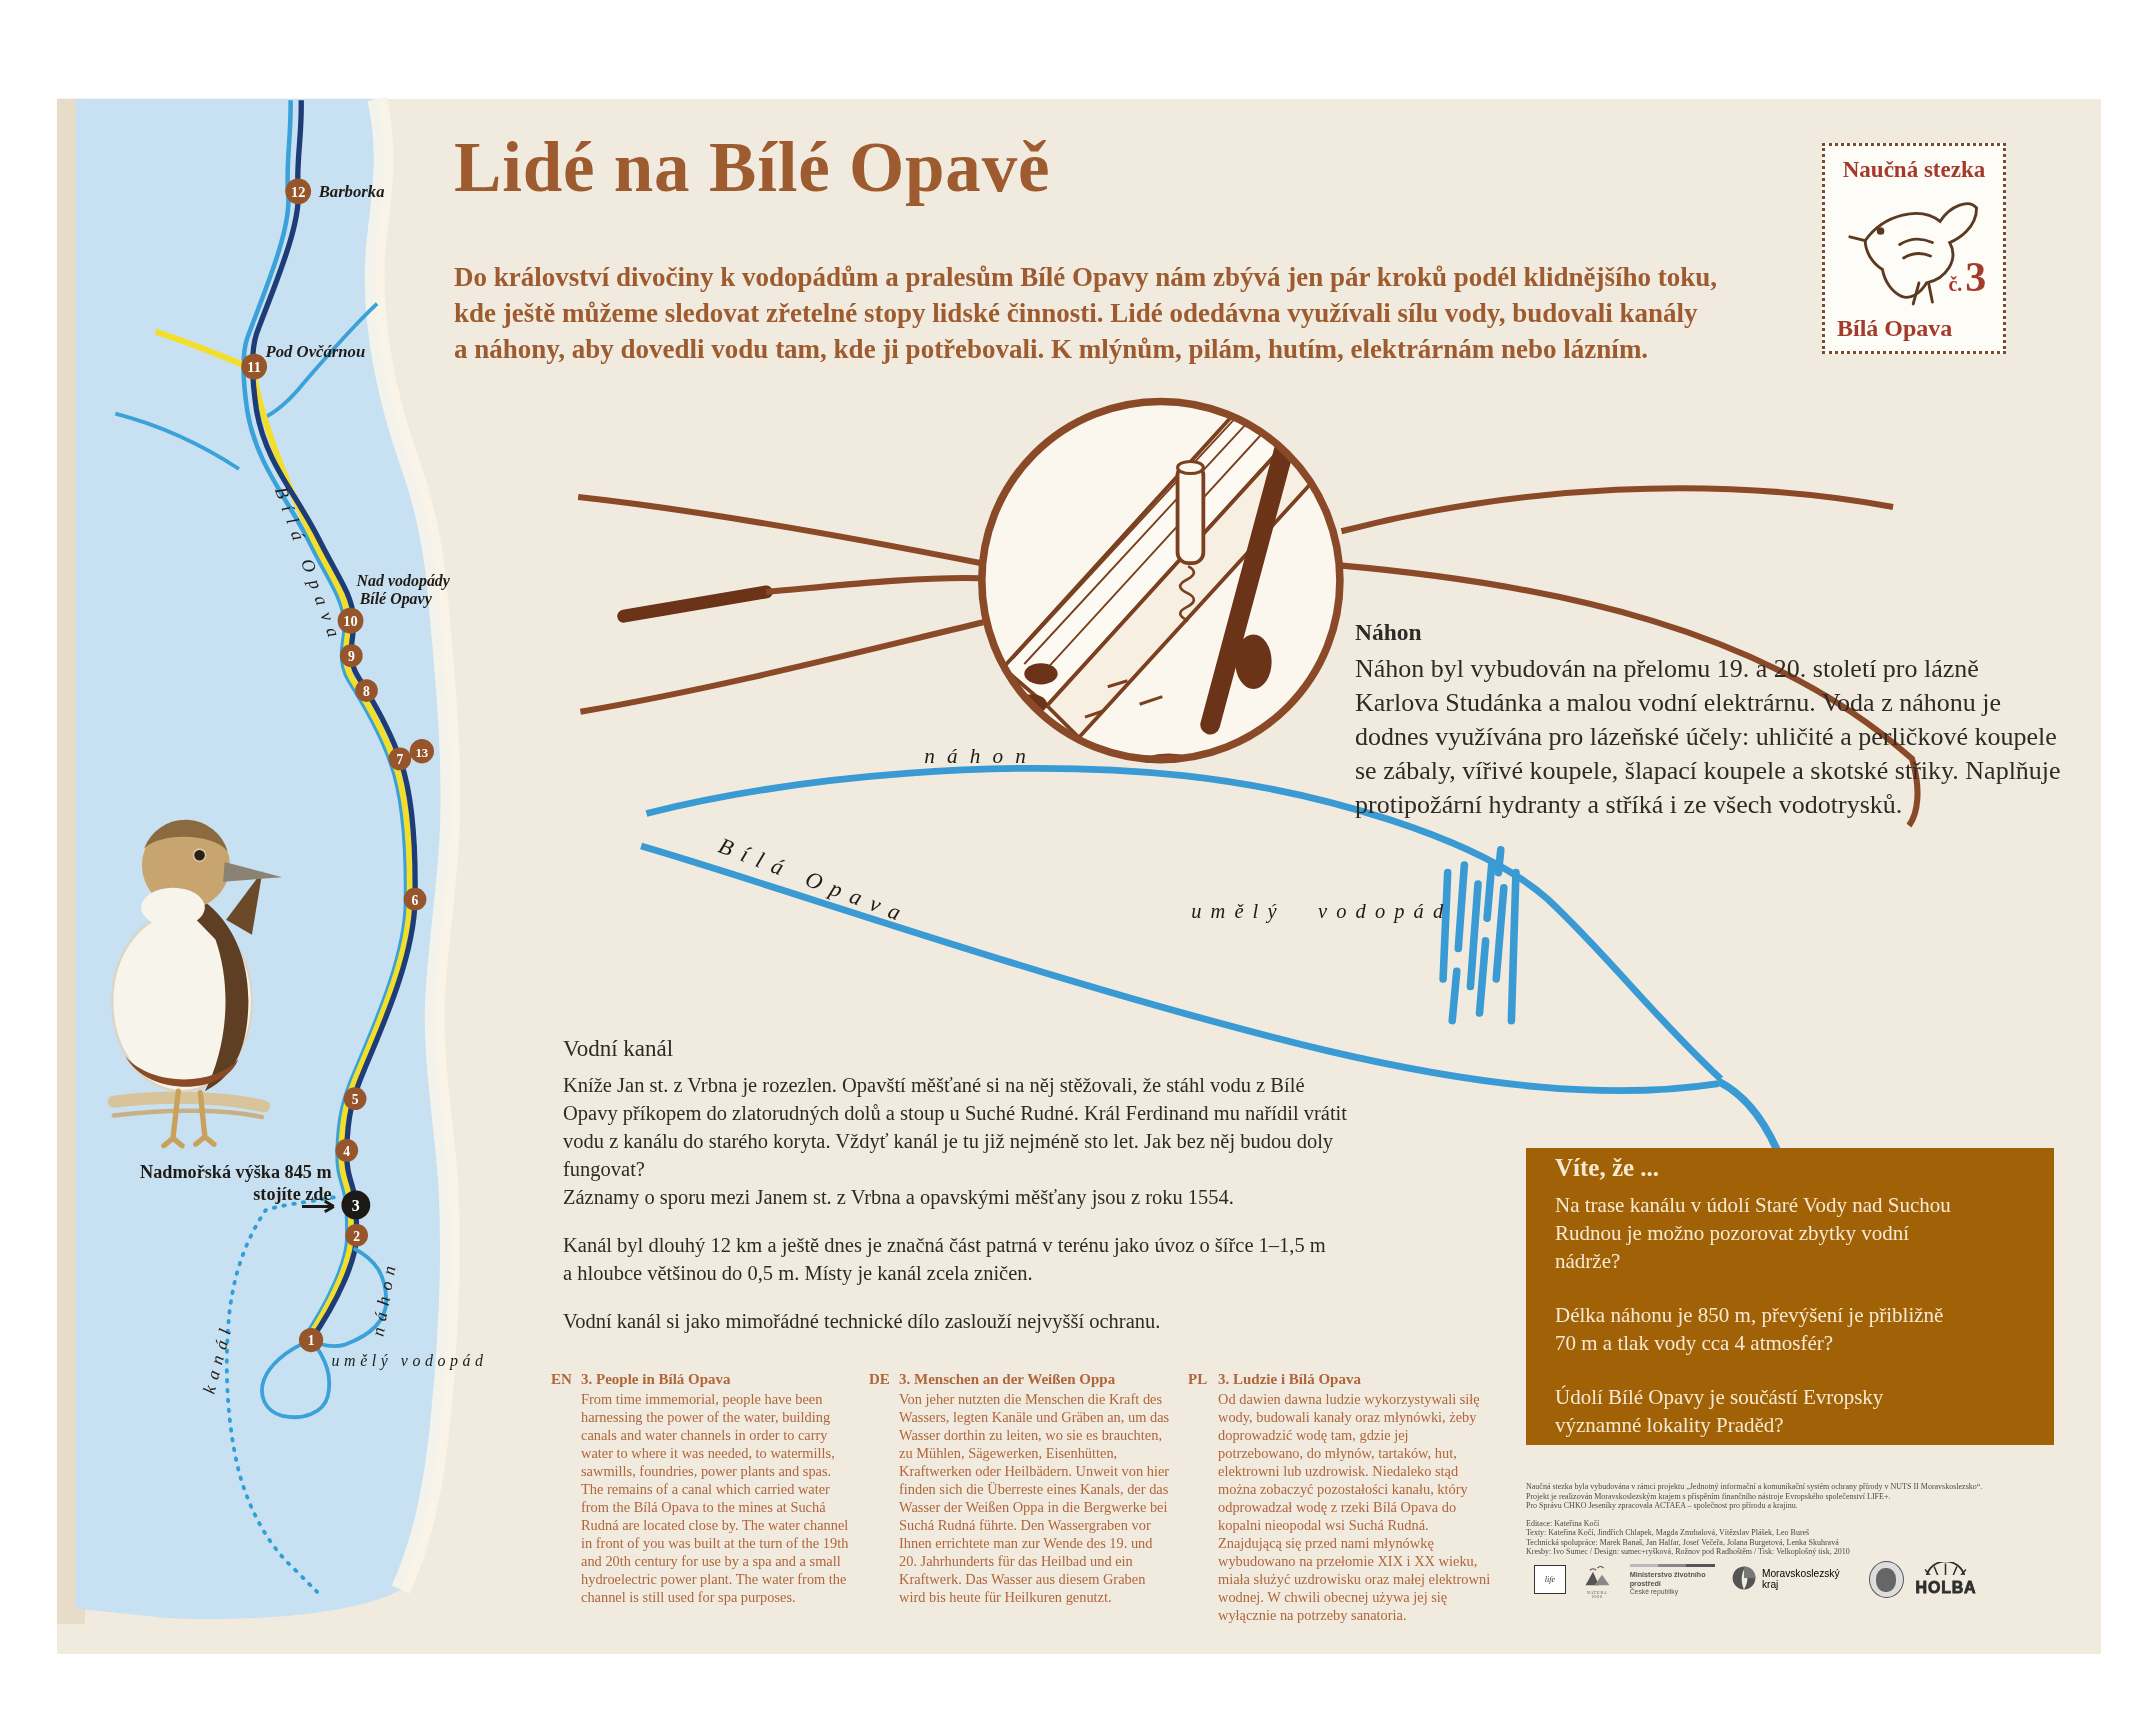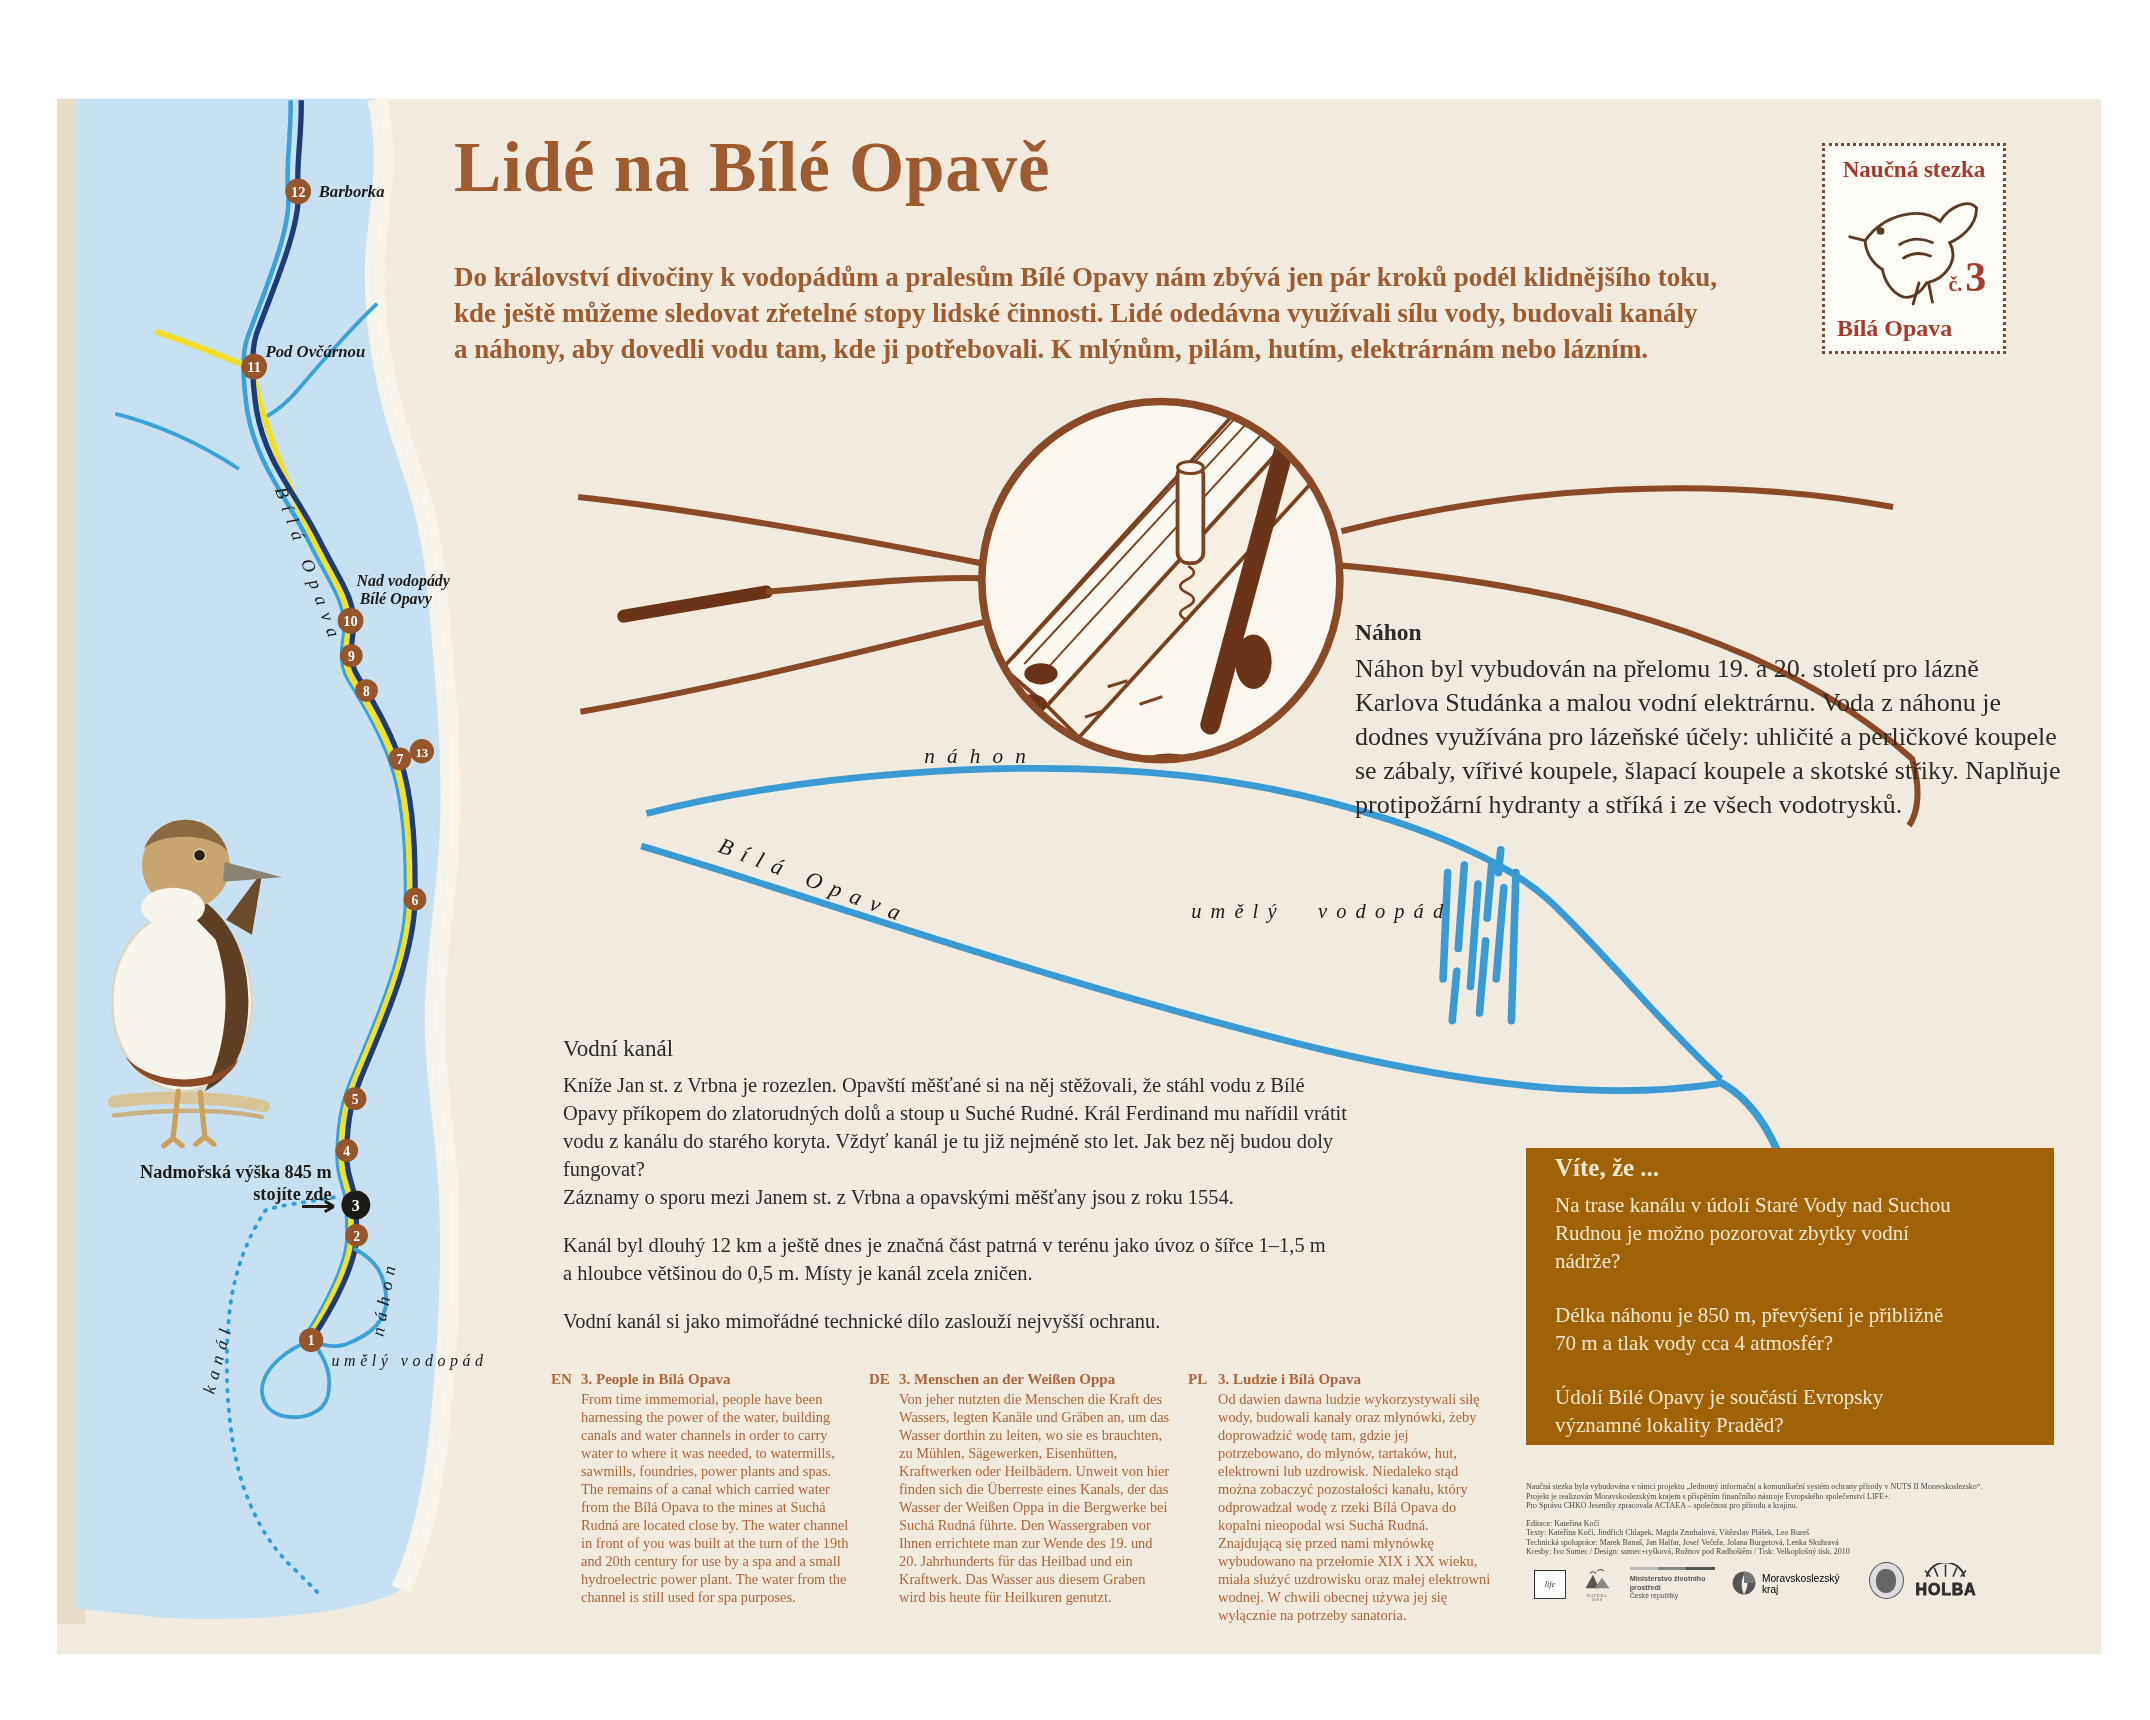--- a/index.html
+++ b/index.html
@@ -27,21 +27,21 @@
   .vite .h{font-size:25px;font-weight:bold;margin-bottom:9px;}
   .vite .l{font-size:21px;line-height:28px;white-space:nowrap;}
   .vite .gap{height:26px;}
   .col{top:1370px;width:303px;color:#b0653a;}
   .col .head{display:flex;font-weight:bold;font-size:15px;line-height:18px;}
   .col .code{width:30px;flex:none;}
   .col .body{margin-left:30px;width:275px;font-size:14.4px;line-height:18px;margin-top:2.3px;}
   .col-en{left:551px;} .col-de{left:869px;} .col-pl{left:1188px;}
   .credits{left:1526px;top:1482px;width:531px;color:#4a4a42;font-size:8px;line-height:9.5px;}
   .credits .blk2{margin-top:8.3px;}
-  .logos{left:1526px;top:1560px;width:394px;height:39px;display:flex;align-items:flex-end;z-index:2;padding-left:8px;}
+  .logos{left:1526px;top:1560px;width:394px;height:39px;display:flex;align-items:center;z-index:2;padding-left:8px;}
   .logo{position:relative;flex:none;}
   .logo-life{width:30px;height:26.6px;border:0.8px solid #333;background:#fff;margin-right:16.7px;
              display:flex;align-items:center;justify-content:center;font-style:italic;font-size:8.3px;color:#333;}
   .logo-natura{width:29px;height:32px;margin-right:18px;text-align:center;color:#444;}
   .logo-natura .cap{font-size:3.8px;letter-spacing:0.8px;}
   .logo-min{width:85px;margin-right:16.7px;color:#555;}
   .logo-min .bar{height:3px;background:linear-gradient(90deg,#bbb 0 33%,#888 33% 66%,#555 66% 100%);margin-bottom:3.8px;}
   .logo-min .t1{font-size:7.2px;font-weight:bold;font-family:"Liberation Sans",sans-serif;}
   .logo-min .t2{font-size:6.8px;font-family:"Liberation Sans",sans-serif;}
   .logo-msk{display:flex;align-items:center;margin-right:29px;color:#000000;}

